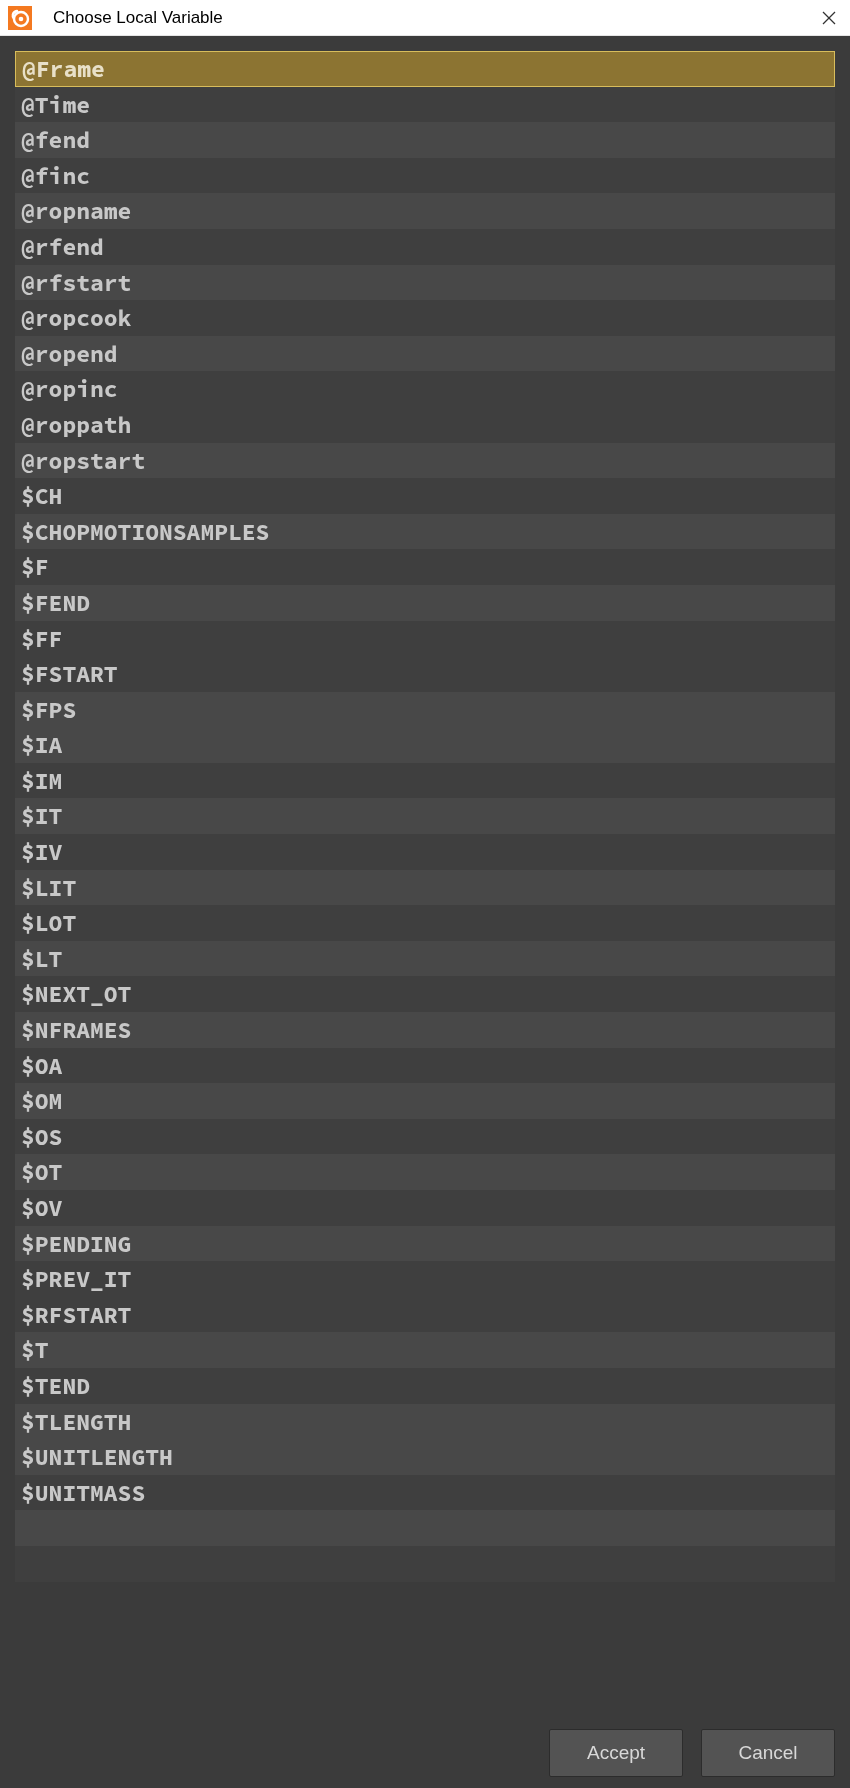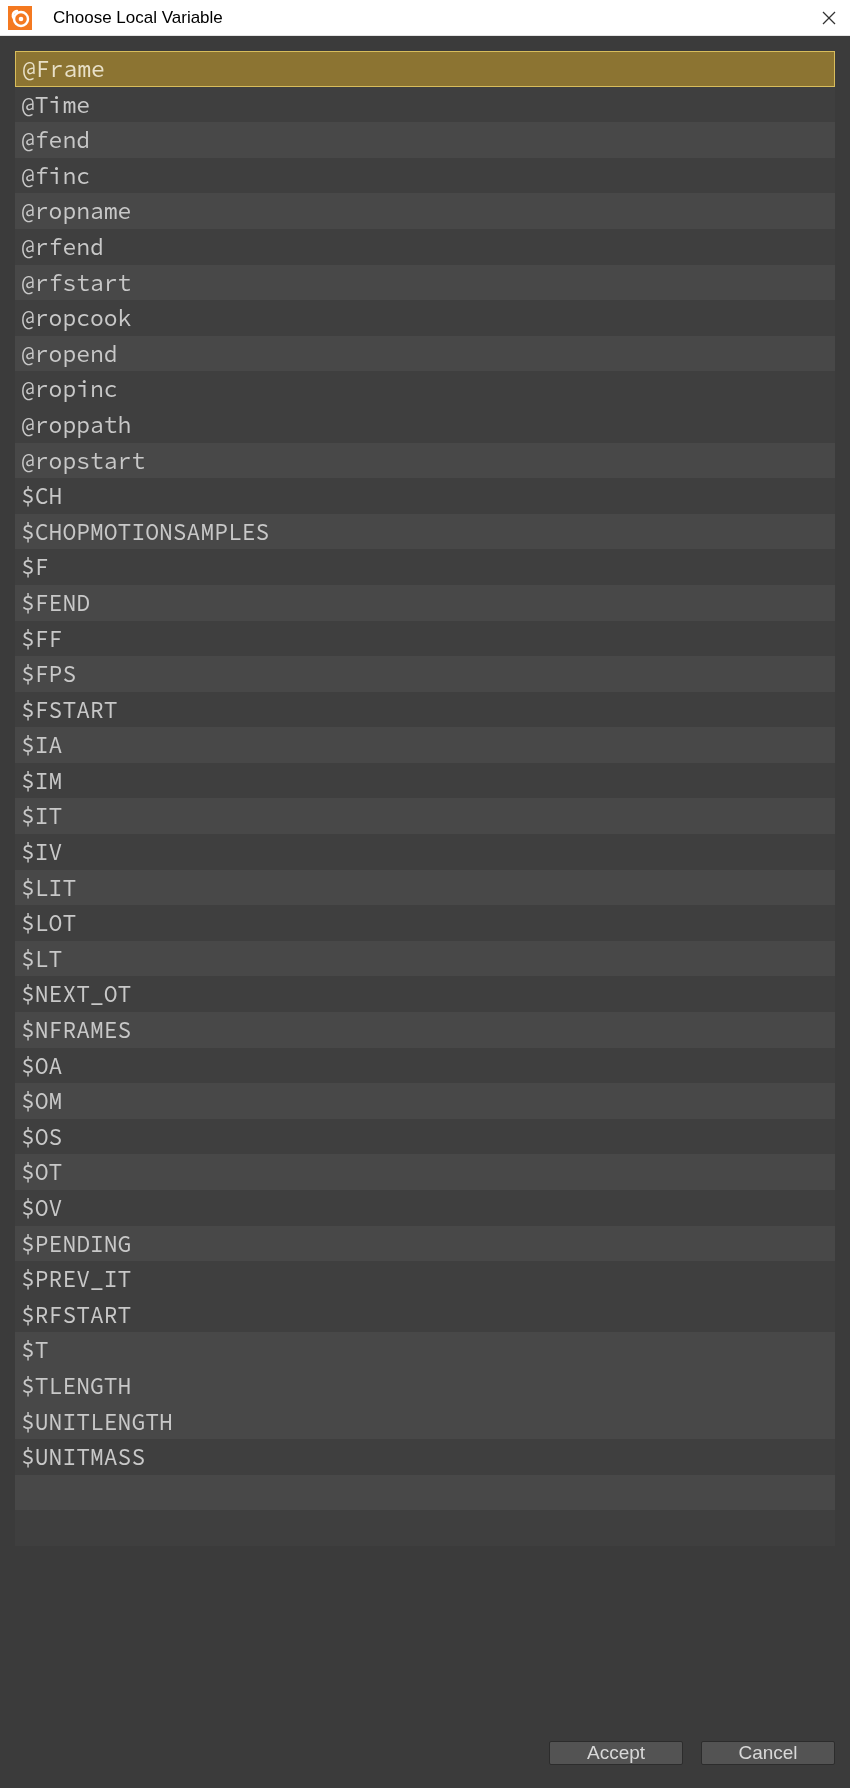--- a/index.html
+++ b/index.html
@@ -51,42 +51,42 @@
     height: 35.6px;
     line-height: 35.6px;
     padding: 0 6px;
     font-family: "Consolas","Source Code Pro","DejaVu Sans Mono",monospace;
     font-size: 23px;
     color: #c8c8c8;
     cursor: pointer;
     white-space: nowrap;
     overflow: hidden;
   }
-  .list-item.even { background: #484848; }
-  .list-item.odd  { background: #3f3f3f; }
+  .list-item.even { background: #484848; font-weight: bold; }
+  .list-item.odd  { background: #3f3f3f; font-weight: bold; }
   .list-item.empty { color: transparent; }
   .list-item.selected {
     background: #8c7432;
     border: 1px solid #d8bd5c;
     color: #e8e0c8;
     line-height: 33.6px;
   }
 
   .button-bar {
     height: 70px;
     background: #3b3b3b;
     display: flex;
     justify-content: flex-end;
     align-items: center;
     gap: 18px;
     padding: 0 15px;
   }
   .btn {
     min-width: 134px;
-    height: 24px;
+    height: 48px;
     background: #535353;
     border: 1px solid #2c2c2c;
     border-radius: 2px;
     color: #d8d8d8;
     font-size: 19px;
     display: inline-flex;
     align-items: center;
     justify-content: center;
     cursor: pointer;
   }
@@ -124,40 +124,41 @@
       <div class="list-item odd">@ropcook</div>
       <div class="list-item even">@ropend</div>
       <div class="list-item odd">@ropinc</div>
       <div class="list-item odd">@roppath</div>
       <div class="list-item even">@ropstart</div>
       <div class="list-item odd">$CH</div>
       <div class="list-item even">$CHOPMOTIONSAMPLES</div>
       <div class="list-item odd">$F</div>
       <div class="list-item even">$FEND</div>
       <div class="list-item odd">$FF</div>
+      <div class="list-item odd">$FSTART</div>
       <div class="list-item even">$FPS</div>
-      <div class="list-item odd">$FSTART</div>
       <div class="list-item even">$IA</div>
       <div class="list-item odd">$IM</div>
       <div class="list-item even">$IT</div>
       <div class="list-item odd">$IV</div>
       <div class="list-item even">$LIT</div>
       <div class="list-item odd">$LOT</div>
       <div class="list-item even">$LT</div>
       <div class="list-item odd">$NEXT_OT</div>
       <div class="list-item even">$NFRAMES</div>
       <div class="list-item odd">$OA</div>
       <div class="list-item even">$OM</div>
       <div class="list-item odd">$OS</div>
       <div class="list-item even">$OT</div>
       <div class="list-item odd">$OV</div>
       <div class="list-item even">$PENDING</div>
       <div class="list-item odd">$PREV_IT</div>
       <div class="list-item odd">$RFSTART</div>
       <div class="list-item even">$T</div>
+      <div class="list-item odd">$TEND</div>
       <div class="list-item even">$TLENGTH</div>
       <div class="list-item even">$UNITLENGTH</div>
       <div class="list-item odd">$UNITMASS</div>
       <div class="list-item empty even">&nbsp;</div>
       <div class="list-item empty odd">&nbsp;</div>
     </div>
 </div>
 
 <div class="button-bar">
   <div class="btn">Accept</div>

